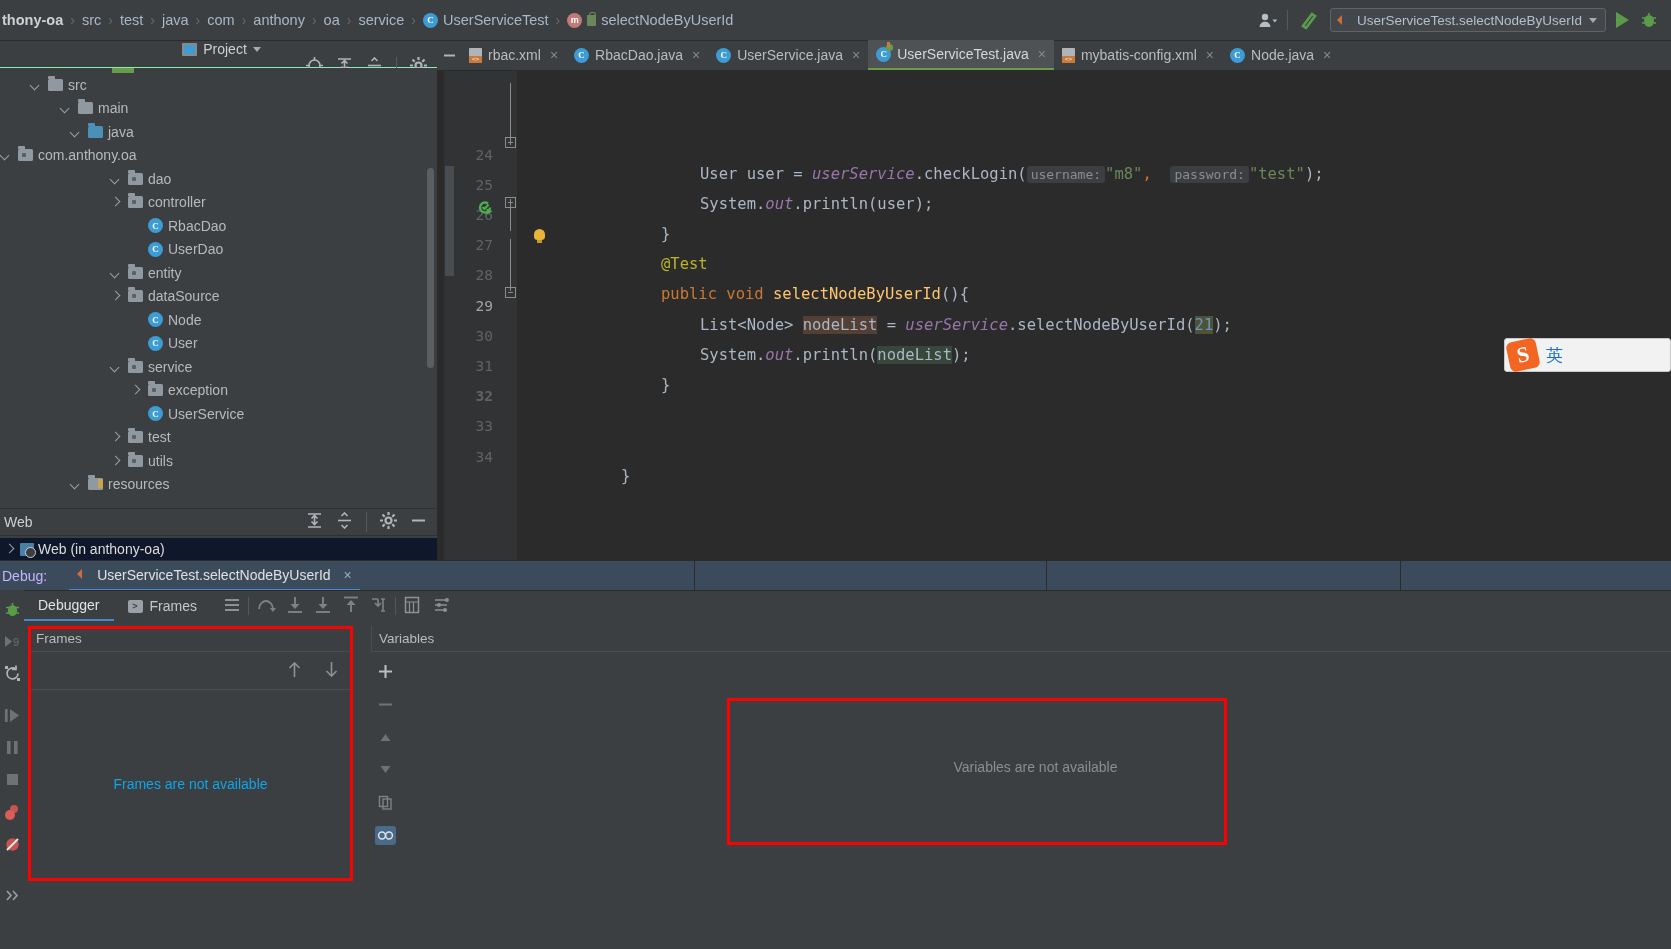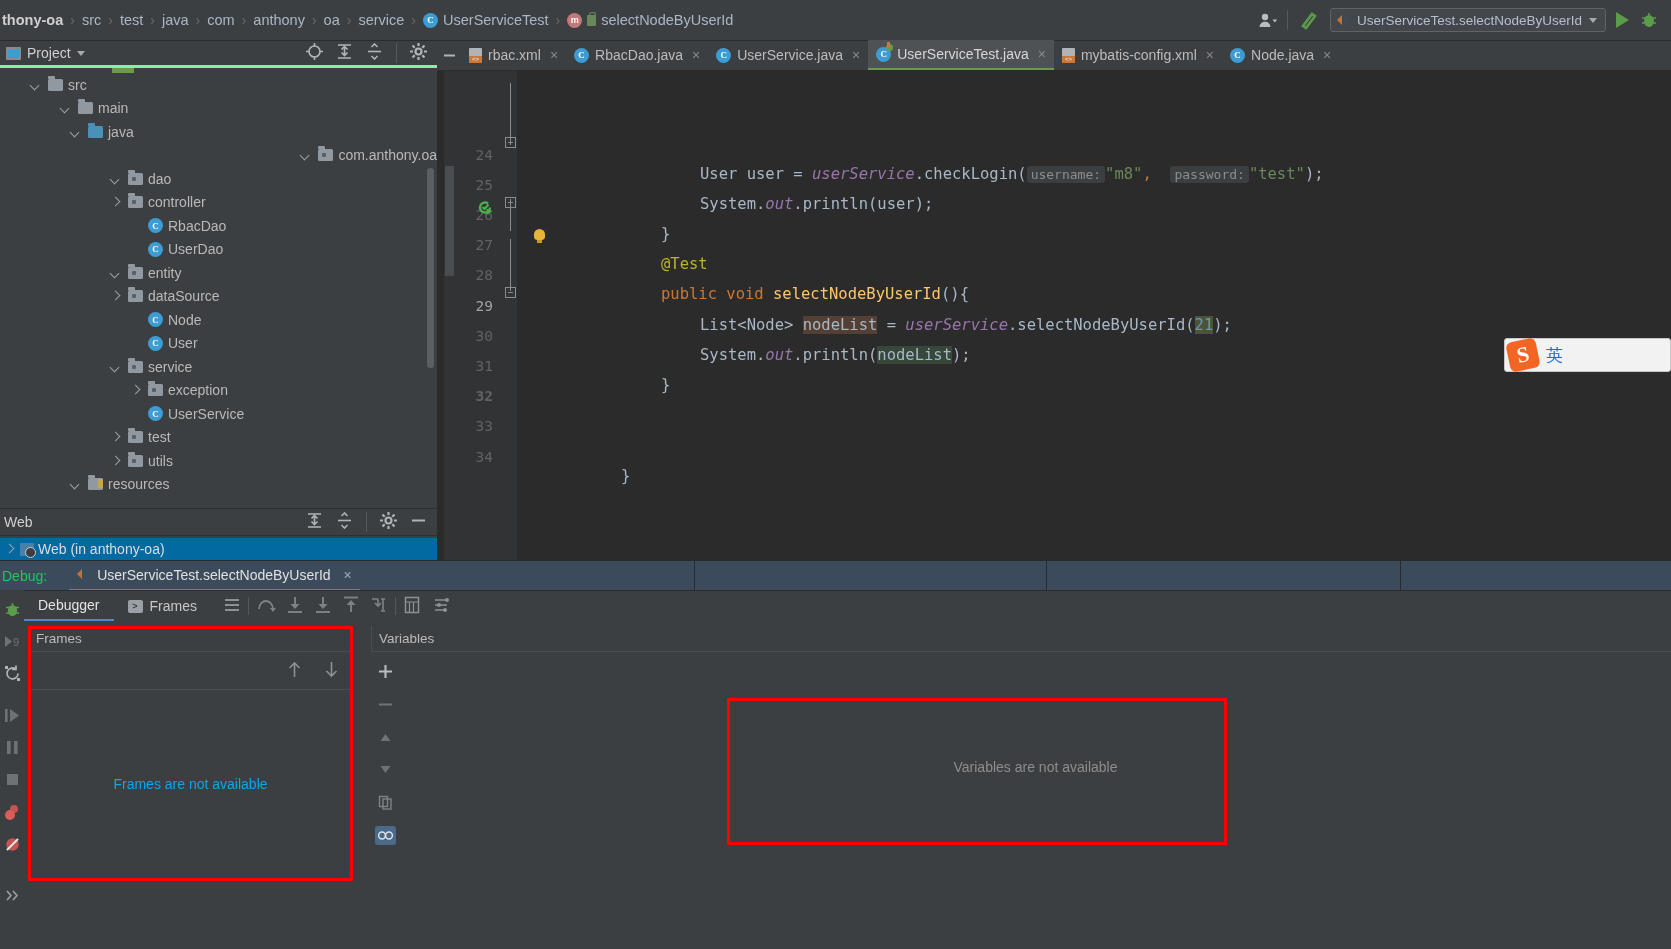--- a/index.html
+++ b/index.html
@@ -55,21 +55,22 @@
   .diamond-ic { width:13px;height:13px; position:relative; }
   .diamond-ic:before{content:"";position:absolute;left:0;top:1px;width:0;height:0;border:5.5px solid transparent;border-right-color:#cc6e3c;border-left:0;}
   .diamond-ic:after{content:"";position:absolute;right:0;top:1px;width:0;height:0;border:5.5px solid transparent;border-left-color:#3c4a5a;border-right:0;}
   .caret-dn { width:0;height:0;border-left:4.5px solid transparent;border-right:4.5px solid transparent;border-top:5px solid #a5abab; }
   .play-tri { width:0;height:0;border-top:8px solid transparent;border-bottom:8px solid transparent;border-left:13px solid #5a9c4a; }
 
   
   .proj-header {
     position: absolute; left: 0; top: 41px; width: 437px; height: 27px;
     background: #3c3f41; display: flex; align-items: center;
-    border-bottom: 3px solid #86efac;
+    border-bottom: 1px solid #86efac;
+    flex-direction: column;
   }
   .proj-title { display:flex; align-items:center; gap:6px; padding-left:6px; font-size:14px; color:#cfcfcf; }
   .proj-sq { width:15px;height:13px;border:2px solid #8a8a8a;background:#3d9cd3;border-radius:1px; }
   .proj-tools { margin-left:auto; display:flex; align-items:center; gap:13px; padding-right:10px; }
 
   
   .proj-tree {
     position: absolute; left: 0; top: 68px; width: 437px; height: 440px;
     background: #3c3f41; overflow: hidden;
   }
@@ -96,21 +97,21 @@
   
   .web-header {
     position: absolute; left:0; top:508px; width:437px; height:28px;
     background:#3c3f41; display:flex; align-items:center;
     border-top:1px solid #2e3133; border-bottom:1px solid #2e3133;
   }
   .web-title{ padding-left:4px; font-size:14px; color:#cfcfcf;}
   .web-tools{ margin-left:auto; display:flex; align-items:center; gap:13px; padding-right:10px;}
   .web-row {
     position:absolute; left:0; top:538px; width:437px; height:22px;
-    background:#0369a1; display:flex; align-items:center; gap:4px; padding-left:2px;
+    background:#0f172a; display:flex; align-items:center; gap:4px; padding-left:2px;
     font-size:14px; color:#dcdcdc;
   }
   .web-ic{ width:14px;height:13px;background:#4a7fa8;border-radius:1px;position:relative;}
   .web-ic:after{content:"";position:absolute;right:-2px;bottom:-2px;width:9px;height:9px;border-radius:50%;border:1.6px solid #cfcfcf;background:#3c3f41;}
 
   
   .tabbar {
     position:absolute; left:437px; top:41px; width:1234px; height:30px;
     background:#3c3f41; display:flex; align-items:flex-end;
     border-bottom:1px solid #2b2b2b;
@@ -159,21 +160,21 @@
   .run-gutter{position:absolute;width:15px;height:15px;}
   .bulb{position:absolute;width:11px;height:11px;border-radius:50% 50% 35% 35%;background:#e8b339;}
   .bulb:after{content:"";position:absolute;left:3px;bottom:-3px;width:5px;height:3px;background:#c49a2e;}
 
   
   .dbg-tabrow {
     position:absolute; left:0; top:560px; width:1671px; height:30px;
     background:#3c4b5c; display:flex; align-items:center;
     border-top:1px solid #2b2b2b;
   }
-  .dbg-label{ padding-left:2px; font-size:14px; color:#22c55e;}
+  .dbg-label{ padding-left:2px; font-size:14px; color:#c4b5fd;}
   .dbg-tab{
     margin-left:22px; height:30px; display:flex; align-items:center; gap:7px;
     padding:0 8px; font-size:14px; color:#e0e0e0;
     border-bottom:2px solid #4a88c7;
   }
   .dbg-tab .x{ color:#9badbd; margin-left:6px; }
   .dbg-seam1{position:absolute;left:694px;top:560px;width:1px;height:30px;background:#2b2b2b;}
   .dbg-seam2{position:absolute;left:1046px;top:560px;width:1px;height:30px;background:#2b2b2b;}
   .dbg-seam3{position:absolute;left:1400px;top:560px;width:1px;height:30px;background:#2b2b2b;}
 
@@ -338,21 +339,21 @@
         <div class="tree-row" style="padding-left: 60px;">
           <span class="arrow open" style="margin-right: 6px;"></span>
           <span class="folder"></span>
           <span>main</span>
         </div>
         <div class="tree-row" style="padding-left: 70px;">
           <span class="arrow open" style="margin-right: 6px;"></span>
           <span class="folder blue"></span>
           <span>java</span>
         </div>
-        <div class="tree-row" style=" justify-content: flex-end;">
+        <div class="tree-row" style="">
           <span class="arrow open" style="margin-right: 6px;"></span>
           <span class="folder pkg"></span>
           <span>com.anthony.oa</span>
         </div>
         <div class="tree-row" style="padding-left: 110px;">
           <span class="arrow open" style="margin-right: 6px;"></span>
           <span class="folder pkg"></span>
           <span>dao</span>
         </div>
         <div class="tree-row" style="padding-left: 110px;">

